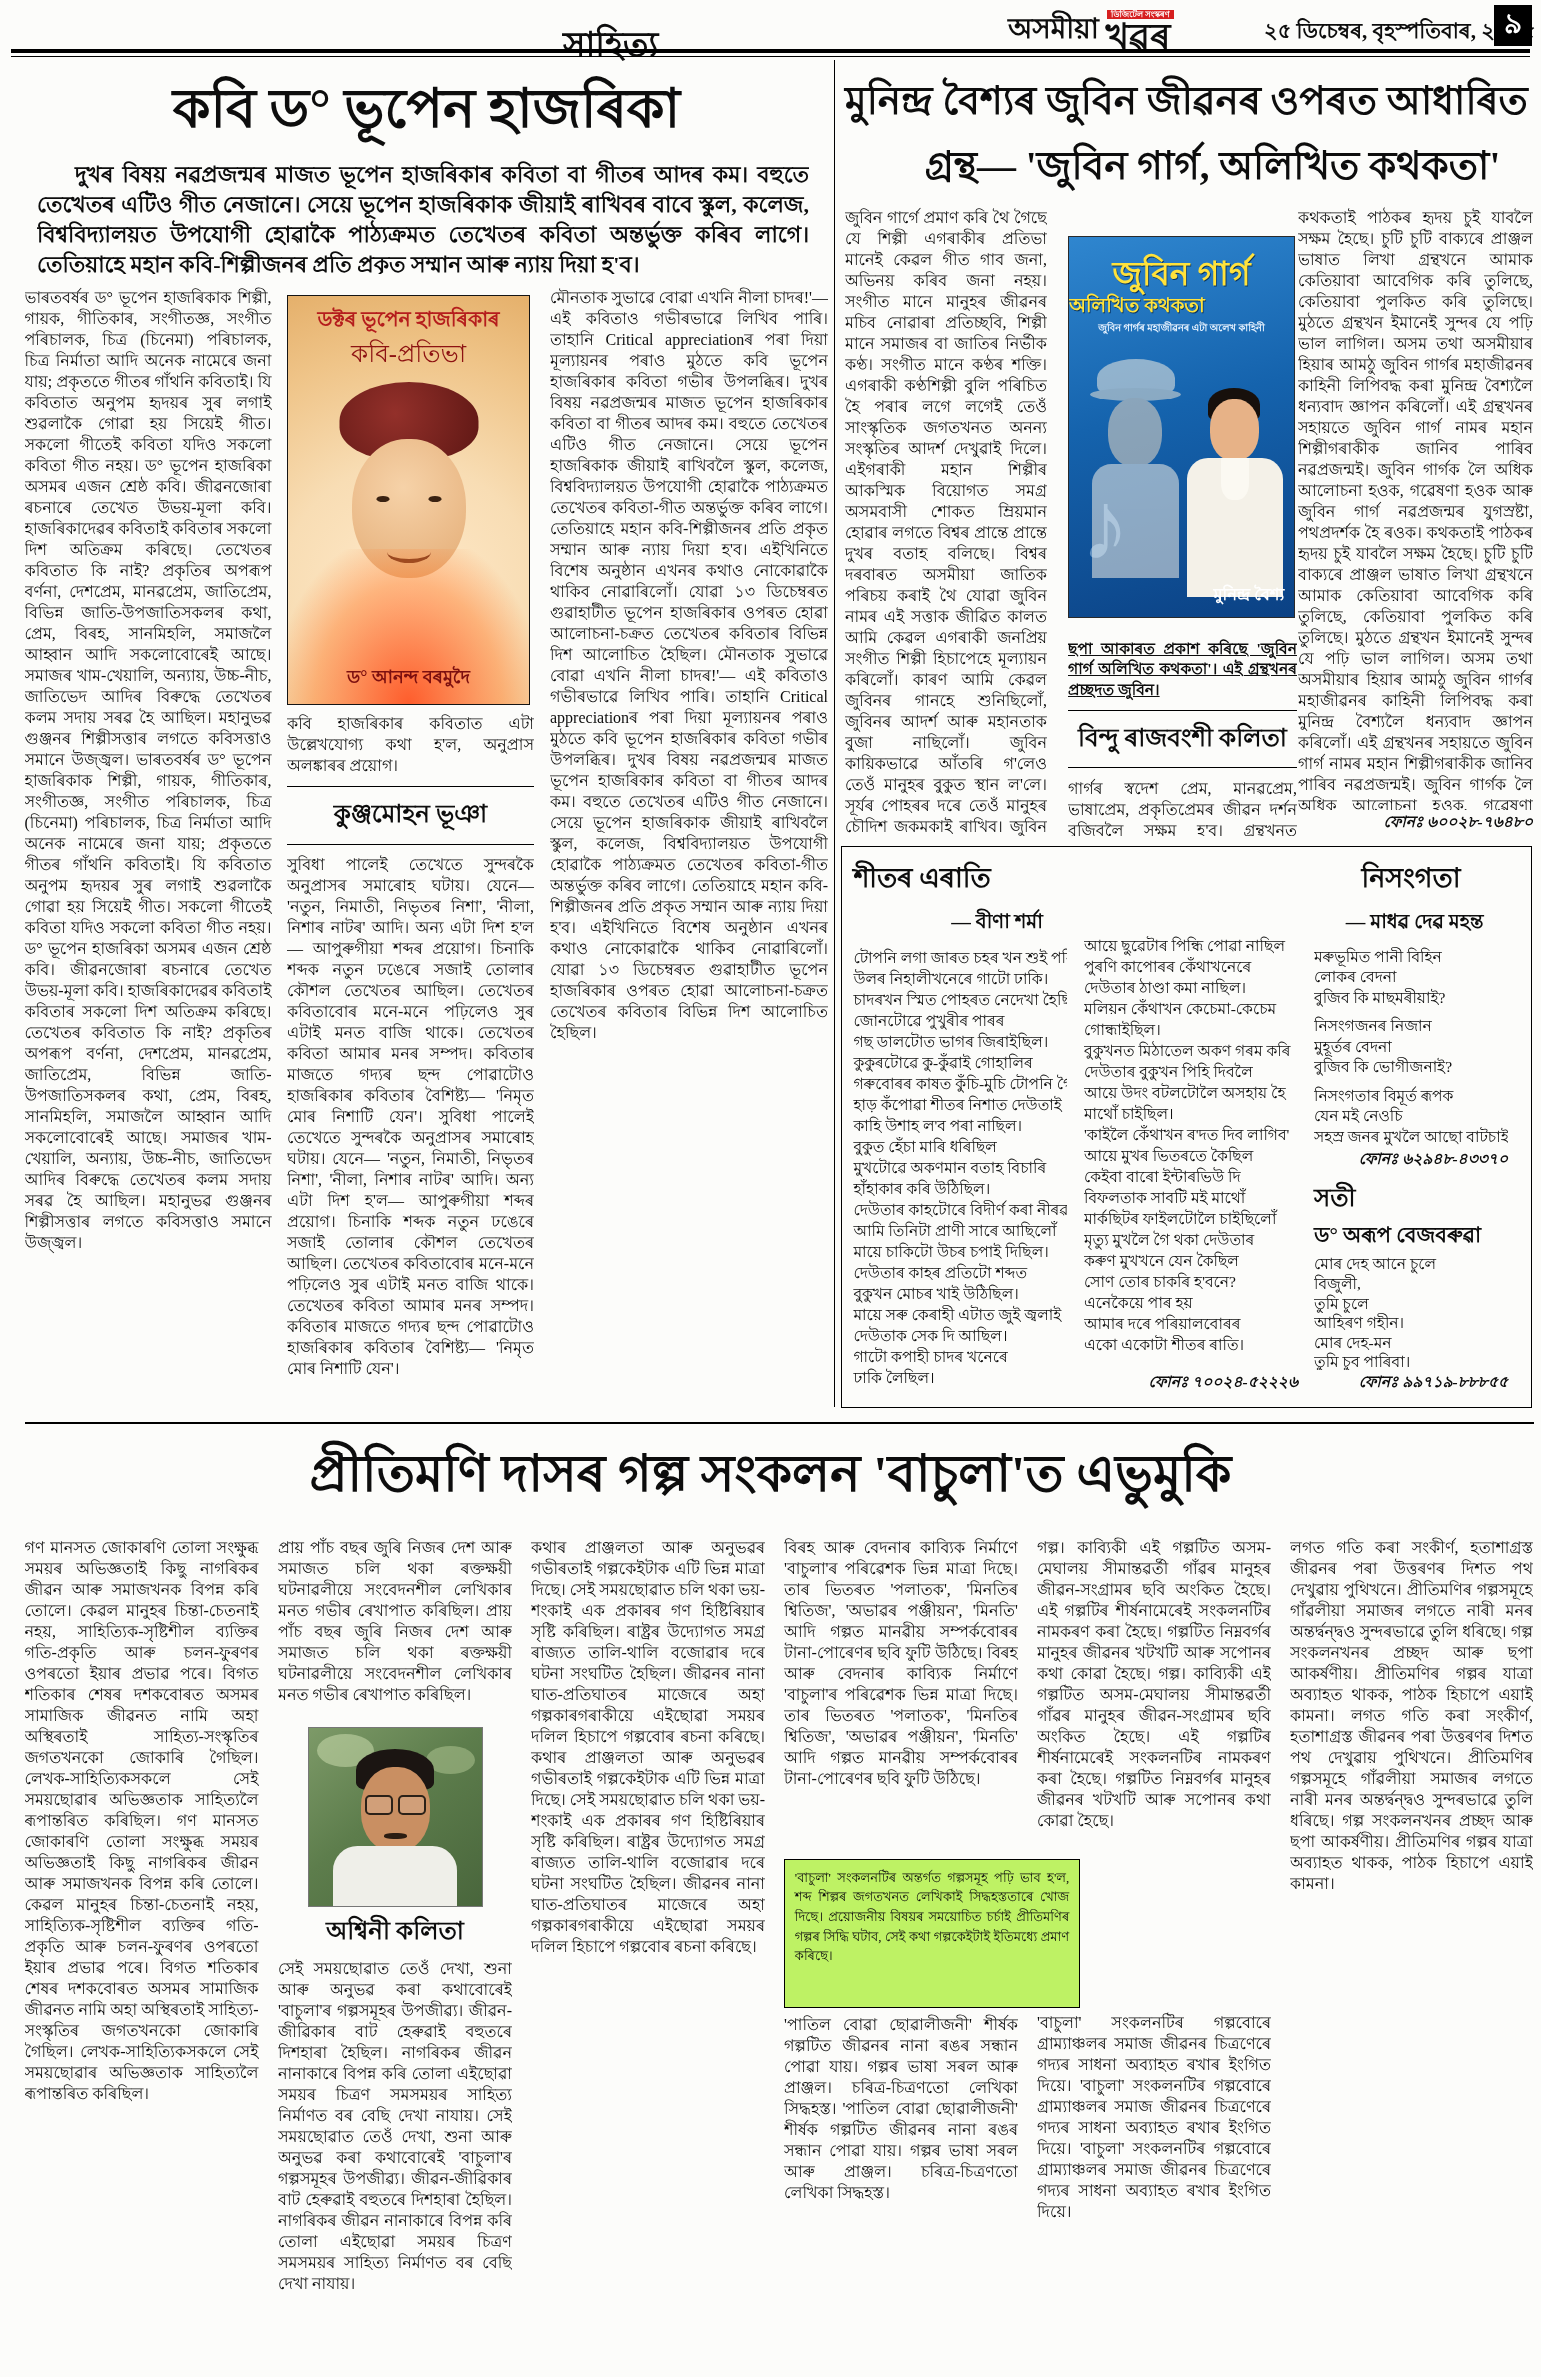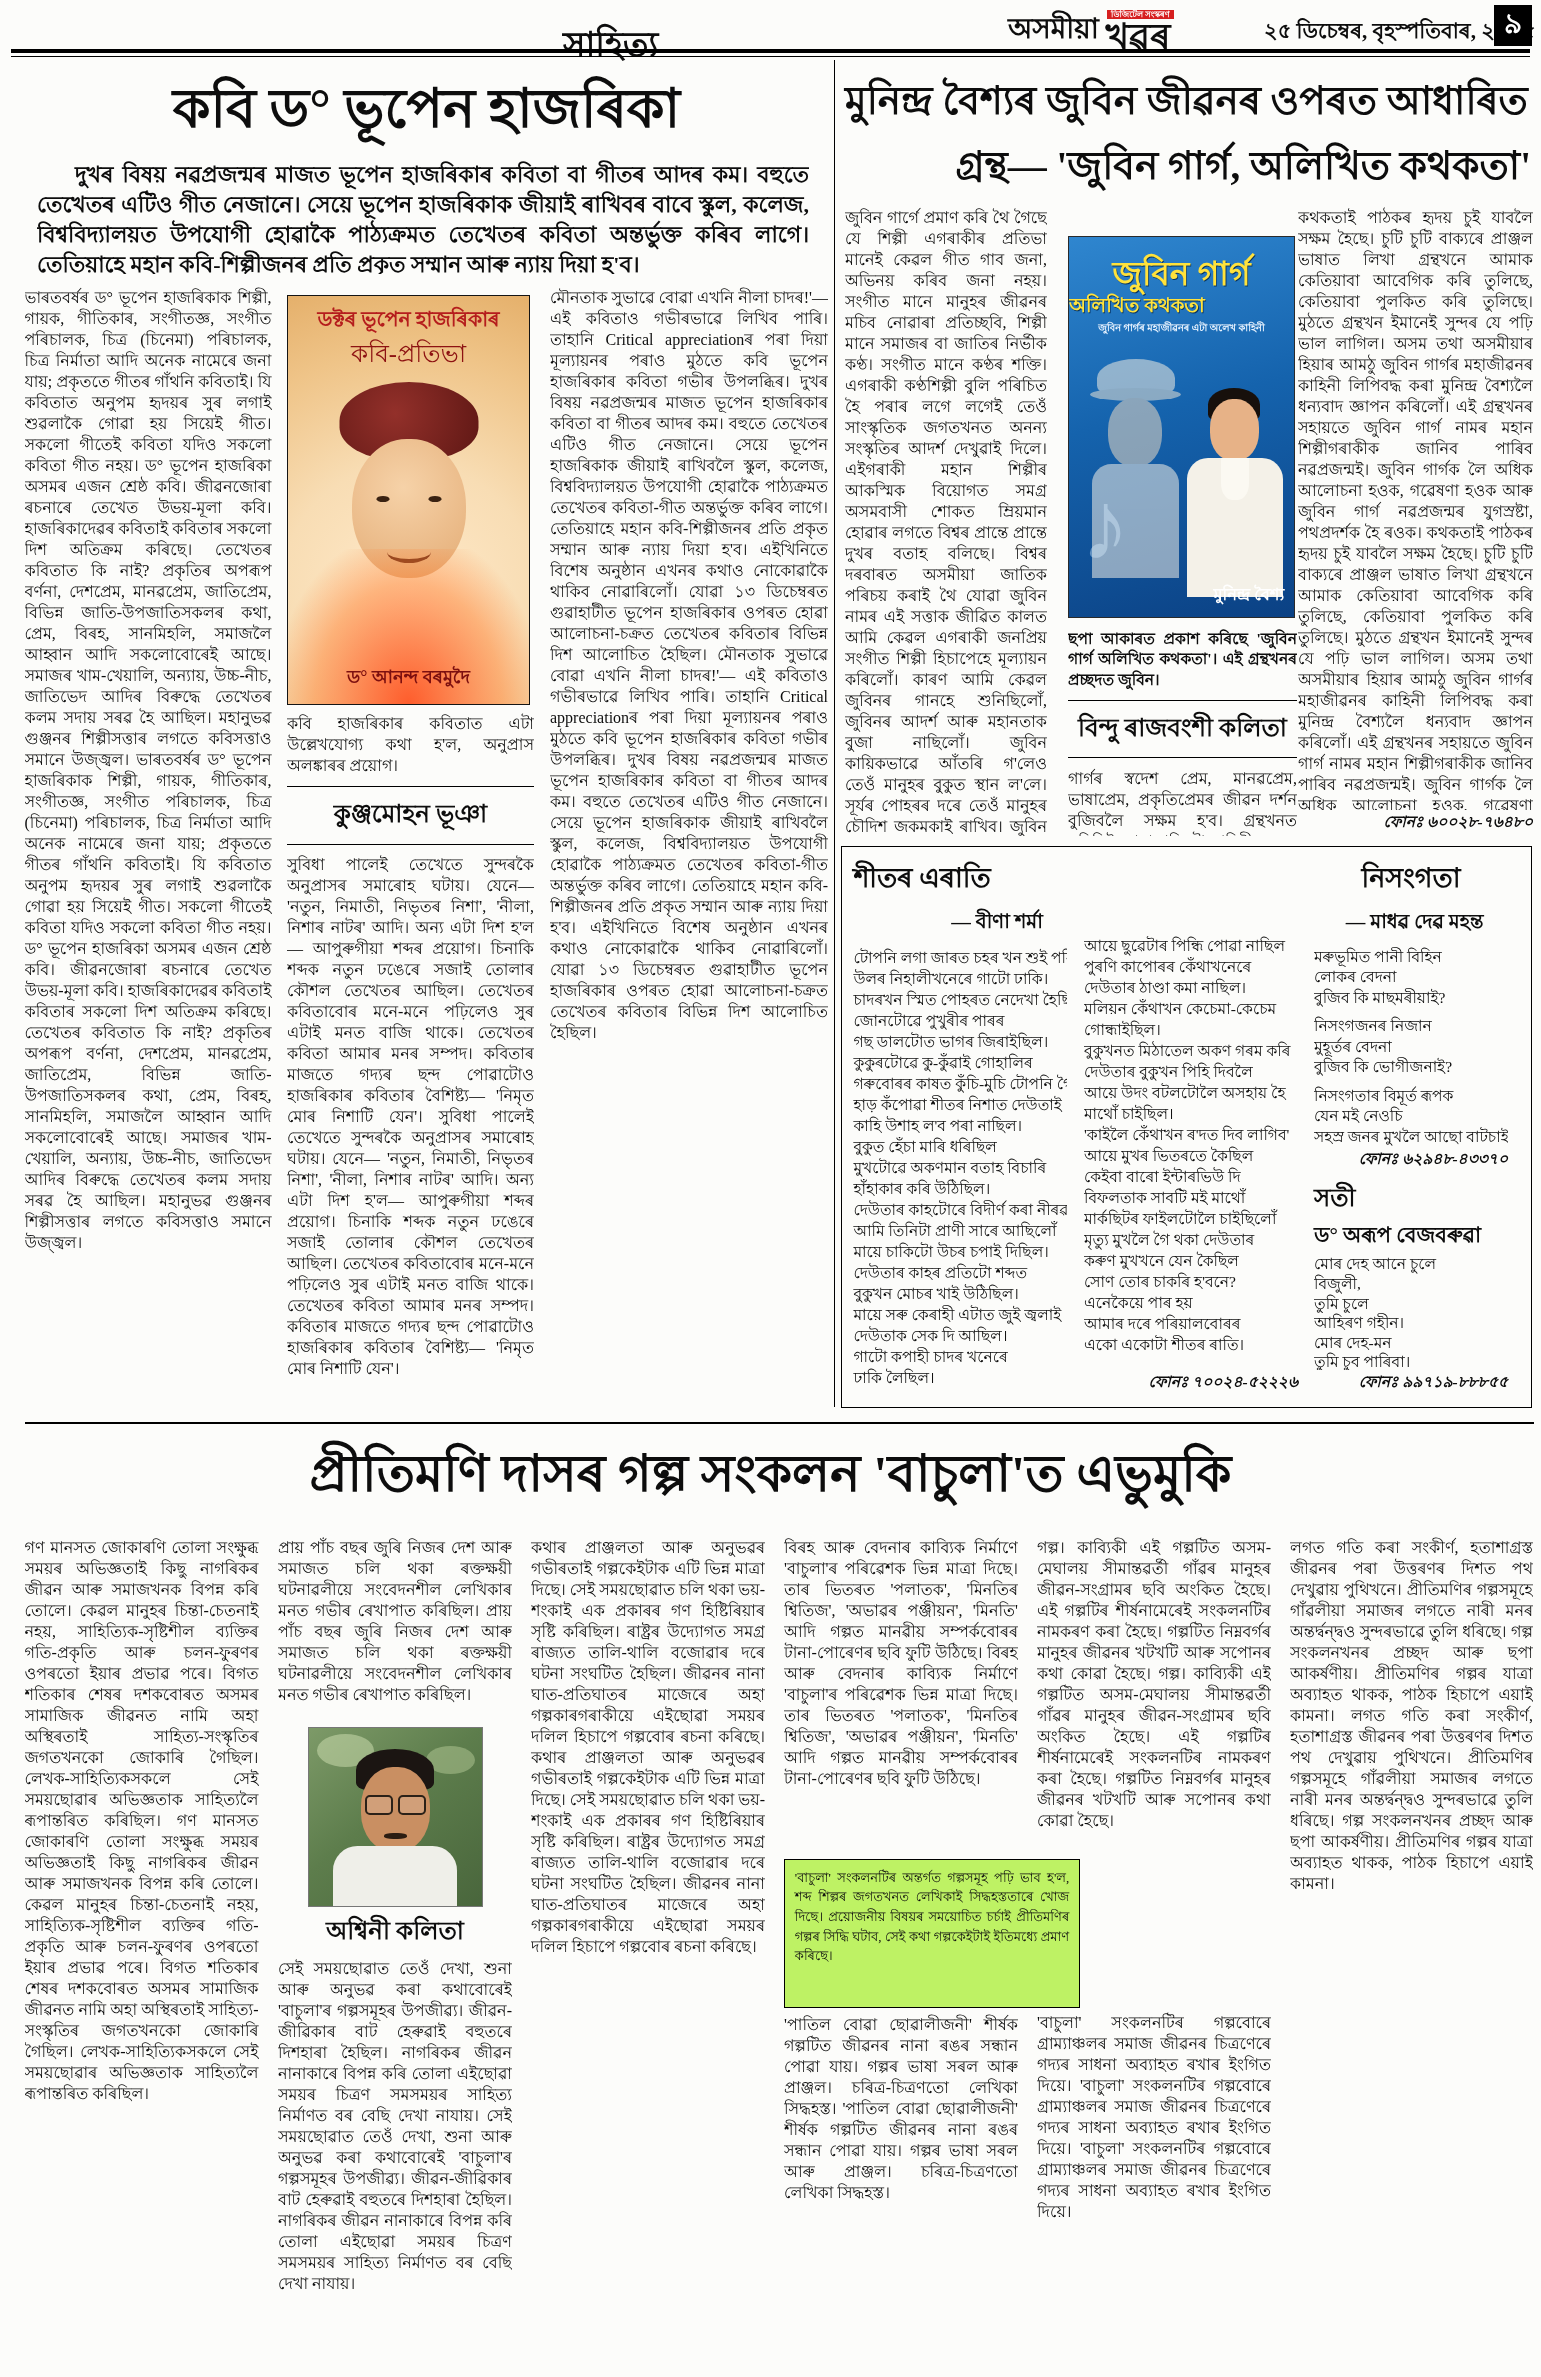--- a/index.html
+++ b/index.html
@@ -61,21 +61,21 @@
   .zb-hatbrim{position:absolute;top:29px;left:0;width:91px;height:13px;background:#e8e2d4;border-radius:50%;}
   .zb-face1{position:absolute;top:39px;left:18px;width:54px;height:69px;background:#e9d9c4;border-radius:46%;}
   .zb-body1{position:absolute;top:105px;left:1.6px;width:87px;height:114px;background:#f3efe6;border-radius:19.6px 19.6px 0 0;}
   .zb-fig2{position:absolute;top:151px;right:11.4px;width:96px;height:204px;}
   .zb-hair{position:absolute;top:0;left:21px;width:52px;height:33px;background:#17100c;border-radius:50% 50% 20% 20%;}
   .zb-face2{position:absolute;top:11.4px;left:23px;width:49px;height:62px;background:#e7b287;border-radius:46%;}
   .zb-body2{position:absolute;top:70px;left:0;width:96px;height:139px;background:#f4f1e8;border-radius:21px 21px 0 0;}
   .zb-collar{position:absolute;top:70px;left:34px;width:28px;height:42px;background:#fbf9f2;border-radius:0 0 40% 40%;}
   .zb-clef{position:absolute;bottom:42px;left:11.4px;font-size:98px;color:rgba(220,240,255,.4);line-height:1;}
   .coverzub .zauthor{position:absolute;bottom:8.2px;right:9.8px;color:#fff;font-weight:700;font-size:16.3px;}
-  .zcaption{font-size:15.5px;line-height:20.4px;text-align:justify;font-weight:700;margin-top:11px;}
+  .zcaption{font-size:15.5px;line-height:20.4px;text-align:justify;font-weight:700;margin-top:21px;text-decoration:underline;}
   
   .poembox{position:absolute;left:841px;top:846px;width:691px;height:562px;border:1.6px solid #000;
            box-sizing:border-box;padding:9.8px 11.4px;}
   .ptitle{font-size:27px;font-weight:700;}
   .pbyline{font-size:19.6px;font-weight:700;text-align:right;margin:4.9px 24.5px 8.2px 0;}
   .pverse{font-size:15.5px;line-height:21px;}
   
   .photoak{width:173px;height:178px;margin:4.9px auto 0 auto;border:0.8px solid #777;position:relative;overflow:hidden;
            background:linear-gradient(140deg,#7d9a68 0%,#5d7d4c 45%,#49663c 100%);}
   .ak-leaf1{position:absolute;top:6.5px;left:8.2px;width:57px;height:33px;background:rgba(210,225,180,.5);border-radius:50%;}
@@ -134,21 +134,21 @@
     <div class="bylinebox">কুঞ্জমোহন ভূঞা</div>
     <div class="jtext fill">সুবিধা পালেই তেখেতে সুন্দৰকৈ অনুপ্ৰাসৰ সমাৰোহ ঘটায়। যেনে— 'নতুন, নিমাতী, নিভৃতৰ নিশা', 'নীলা, নিশাৰ নাটৰ' আদি। অন্য এটা দিশ হ'ল— আপুৰুগীয়া শব্দৰ প্ৰয়োগ। চিনাকি শব্দক নতুন ঢঙেৰে সজাই তোলাৰ কৌশল তেখেতৰ আছিল। তেখেতৰ কবিতাবোৰ মনে-মনে পঢ়িলেও সুৰ এটাই মনত বাজি থাকে। তেখেতৰ কবিতা আমাৰ মনৰ সম্পদ। কবিতাৰ মাজতে গদ্যৰ ছন্দ পোৱাটোও হাজৰিকাৰ কবিতাৰ বৈশিষ্ট্য— 'নিমৃত মোৰ নিশাটি যেন'। সুবিধা পালেই তেখেতে সুন্দৰকৈ অনুপ্ৰাসৰ সমাৰোহ ঘটায়। যেনে— 'নতুন, নিমাতী, নিভৃতৰ নিশা', 'নীলা, নিশাৰ নাটৰ' আদি। অন্য এটা দিশ হ'ল— আপুৰুগীয়া শব্দৰ প্ৰয়োগ। চিনাকি শব্দক নতুন ঢঙেৰে সজাই তোলাৰ কৌশল তেখেতৰ আছিল। তেখেতৰ কবিতাবোৰ মনে-মনে পঢ়িলেও সুৰ এটাই মনত বাজি থাকে। তেখেতৰ কবিতা আমাৰ মনৰ সম্পদ। কবিতাৰ মাজতে গদ্যৰ ছন্দ পোৱাটোও হাজৰিকাৰ কবিতাৰ বৈশিষ্ট্য— 'নিমৃত মোৰ নিশাটি যেন'।</div>
   </div>
 
   <div class="colblock jtext" style="left:550px;top:287px;width:278px;height:1117px;">মৌনতাক সুভাৱে বোৱা এখনি নীলা চাদৰ!'— এই কবিতাও গভীৰভাৱে লিখিব পাৰি। তাহানি Critical appreciationৰ পৰা দিয়া মূল্যায়নৰ পৰাও মুঠতে কবি ভূপেন হাজৰিকাৰ কবিতা গভীৰ উপলব্ধিৰ। দুখৰ বিষয় নৱপ্ৰজন্মৰ মাজত ভূপেন হাজৰিকাৰ কবিতা বা গীতৰ আদৰ কম। বহুতে তেখেতৰ এটিও গীত নেজানে। সেয়ে ভূপেন হাজৰিকাক জীয়াই ৰাখিবলৈ স্কুল, কলেজ, বিশ্ববিদ্যালয়ত উপযোগী হোৱাকৈ পাঠ্যক্ৰমত তেখেতৰ কবিতা-গীত অন্তৰ্ভুক্ত কৰিব লাগে। তেতিয়াহে মহান কবি-শিল্পীজনৰ প্ৰতি প্ৰকৃত সম্মান আৰু ন্যায় দিয়া হ'ব। এইখিনিতে বিশেষ অনুষ্ঠান এখনৰ কথাও নোকোৱাকৈ থাকিব নোৱাৰিলোঁ। যোৱা ১৩ ডিচেম্বৰত গুৱাহাটীত ভূপেন হাজৰিকাৰ ওপৰত হোৱা আলোচনা-চক্ৰত তেখেতৰ কবিতাৰ বিভিন্ন দিশ আলোচিত হৈছিল। মৌনতাক সুভাৱে বোৱা এখনি নীলা চাদৰ!'— এই কবিতাও গভীৰভাৱে লিখিব পাৰি। তাহানি Critical appreciationৰ পৰা দিয়া মূল্যায়নৰ পৰাও মুঠতে কবি ভূপেন হাজৰিকাৰ কবিতা গভীৰ উপলব্ধিৰ। দুখৰ বিষয় নৱপ্ৰজন্মৰ মাজত ভূপেন হাজৰিকাৰ কবিতা বা গীতৰ আদৰ কম। বহুতে তেখেতৰ এটিও গীত নেজানে। সেয়ে ভূপেন হাজৰিকাক জীয়াই ৰাখিবলৈ স্কুল, কলেজ, বিশ্ববিদ্যালয়ত উপযোগী হোৱাকৈ পাঠ্যক্ৰমত তেখেতৰ কবিতা-গীত অন্তৰ্ভুক্ত কৰিব লাগে। তেতিয়াহে মহান কবি-শিল্পীজনৰ প্ৰতি প্ৰকৃত সম্মান আৰু ন্যায় দিয়া হ'ব। এইখিনিতে বিশেষ অনুষ্ঠান এখনৰ কথাও নোকোৱাকৈ থাকিব নোৱাৰিলোঁ। যোৱা ১৩ ডিচেম্বৰত গুৱাহাটীত ভূপেন হাজৰিকাৰ ওপৰত হোৱা আলোচনা-চক্ৰত তেখেতৰ কবিতাৰ বিভিন্ন দিশ আলোচিত হৈছিল।</div>
 
   <div class="rule" style="left:834px;top:60px;width:0.8px;height:1347px;"></div>
 
   <div class="abs" style="left:845px;top:70px;width:686px;">
     <div class="headline" style="font-size:39px;text-align:left;">মুনিন্দ্ৰ বৈশ্যৰ জুবিন জীৱনৰ ওপৰত আধাৰিত</div>
-    <div class="headline" style="font-size:39px;text-align:right;padding-left:49px;">গ্ৰন্থ— 'জুবিন গাৰ্গ, অলিখিত কথকতা'</div>
+    <div class="headline" style="font-size:39px;text-align:center;padding-left:49px;">গ্ৰন্থ— 'জুবিন গাৰ্গ, অলিখিত কথকতা'</div>
   </div>
 
   <div class="colblock jtext" style="left:845px;top:207px;width:202px;height:629px;">জুবিন গাৰ্গে প্ৰমাণ কৰি থৈ গৈছে যে শিল্পী এগৰাকীৰ প্ৰতিভা মানেই কেৱল গীত গাব জনা, অভিনয় কৰিব জনা নহয়। সংগীত মানে মানুহৰ জীৱনৰ মচিব নোৱাৰা প্ৰতিচ্ছবি, শিল্পী মানে সমাজৰ বা জাতিৰ নিৰ্ভীক কণ্ঠ। সংগীত মানে কণ্ঠৰ শক্তি। এগৰাকী কণ্ঠশিল্পী বুলি পৰিচিত হৈ পৰাৰ লগে লগেই তেওঁ সাংস্কৃতিক জগতখনত অনন্য সংস্কৃতিৰ আদৰ্শ দেখুৱাই দিলে। এইগৰাকী মহান শিল্পীৰ আকস্মিক বিয়োগত সমগ্ৰ অসমবাসী শোকত ম্ৰিয়মান হোৱাৰ লগতে বিশ্বৰ প্ৰান্তে প্ৰান্তে দুখৰ বতাহ বলিছে। বিশ্বৰ দৰবাৰত অসমীয়া জাতিক পৰিচয় কৰাই থৈ যোৱা জুবিন নামৰ এই সত্তাক জীৱিত কালত আমি কেৱল এগৰাকী জনপ্ৰিয় সংগীত শিল্পী হিচাপেহে মূল্যায়ন কৰিলোঁ। কাৰণ আমি কেৱল জুবিনৰ গানহে শুনিছিলোঁ, জুবিনৰ আদৰ্শ আৰু মহানতাক বুজা নাছিলোঁ। জুবিন কায়িকভাৱে আঁতৰি গ'লেও তেওঁ মানুহৰ বুকুত স্থান ল'লে। সূৰ্যৰ পোহৰৰ দৰে তেওঁ মানুহৰ চৌদিশ জকমকাই ৰাখিব। জুবিন গাৰ্গে প্ৰমাণ কৰি থৈ গৈছে যে শিল্পী এগৰাকীৰ প্ৰতিভা মানেই কেৱল গীত গাব জনা, অভিনয় কৰিব জনা নহয়। সংগীত মানে মানুহৰ জীৱনৰ মচিব নোৱাৰা প্ৰতিচ্ছবি, শিল্পী মানে সমাজৰ বা জাতিৰ নিৰ্ভীক কণ্ঠ। সংগীত মানে কণ্ঠৰ শক্তি। এগৰাকী কণ্ঠশিল্পী বুলি পৰিচিত হৈ পৰাৰ লগে লগেই তেওঁ সাংস্কৃতিক জগতখনত অনন্য সংস্কৃতিৰ আদৰ্শ দেখুৱাই দিলে। এইগৰাকী মহান শিল্পীৰ আকস্মিক বিয়োগত সমগ্ৰ অসমবাসী শোকত ম্ৰিয়মান হোৱাৰ লগতে বিশ্বৰ প্ৰান্তে প্ৰান্তে দুখৰ বতাহ বলিছে। বিশ্বৰ দৰবাৰত অসমীয়া জাতিক পৰিচয় কৰাই থৈ যোৱা জুবিন নামৰ এই সত্তাক জীৱিত কালত আমি কেৱল এগৰাকী জনপ্ৰিয় সংগীত শিল্পী হিচাপেহে মূল্যায়ন কৰিলোঁ। কাৰণ আমি কেৱল জুবিনৰ গানহে শুনিছিলোঁ, জুবিনৰ আদৰ্শ আৰু মহানতাক বুজা নাছিলোঁ। জুবিন কায়িকভাৱে আঁতৰি গ'লেও তেওঁ মানুহৰ বুকুত স্থান ল'লে। সূৰ্যৰ পোহৰৰ দৰে তেওঁ মানুহৰ চৌদিশ জকমকাই ৰাখিব।</div>
 
   <div class="colblock flexcol" style="left:1068px;top:207px;width:229px;height:629px;">
     <div style="height:29px;flex:none;" class="jtext"></div>
     <div class="coverzub">
       <div class="zt">জুবিন গাৰ্গ</div>
       <div class="zt2">অলিখিত কথকতা</div>
       <div class="ztag">জুবিন গাৰ্গৰ মহাজীৱনৰ এটা অলেখ কাহিনী</div>

